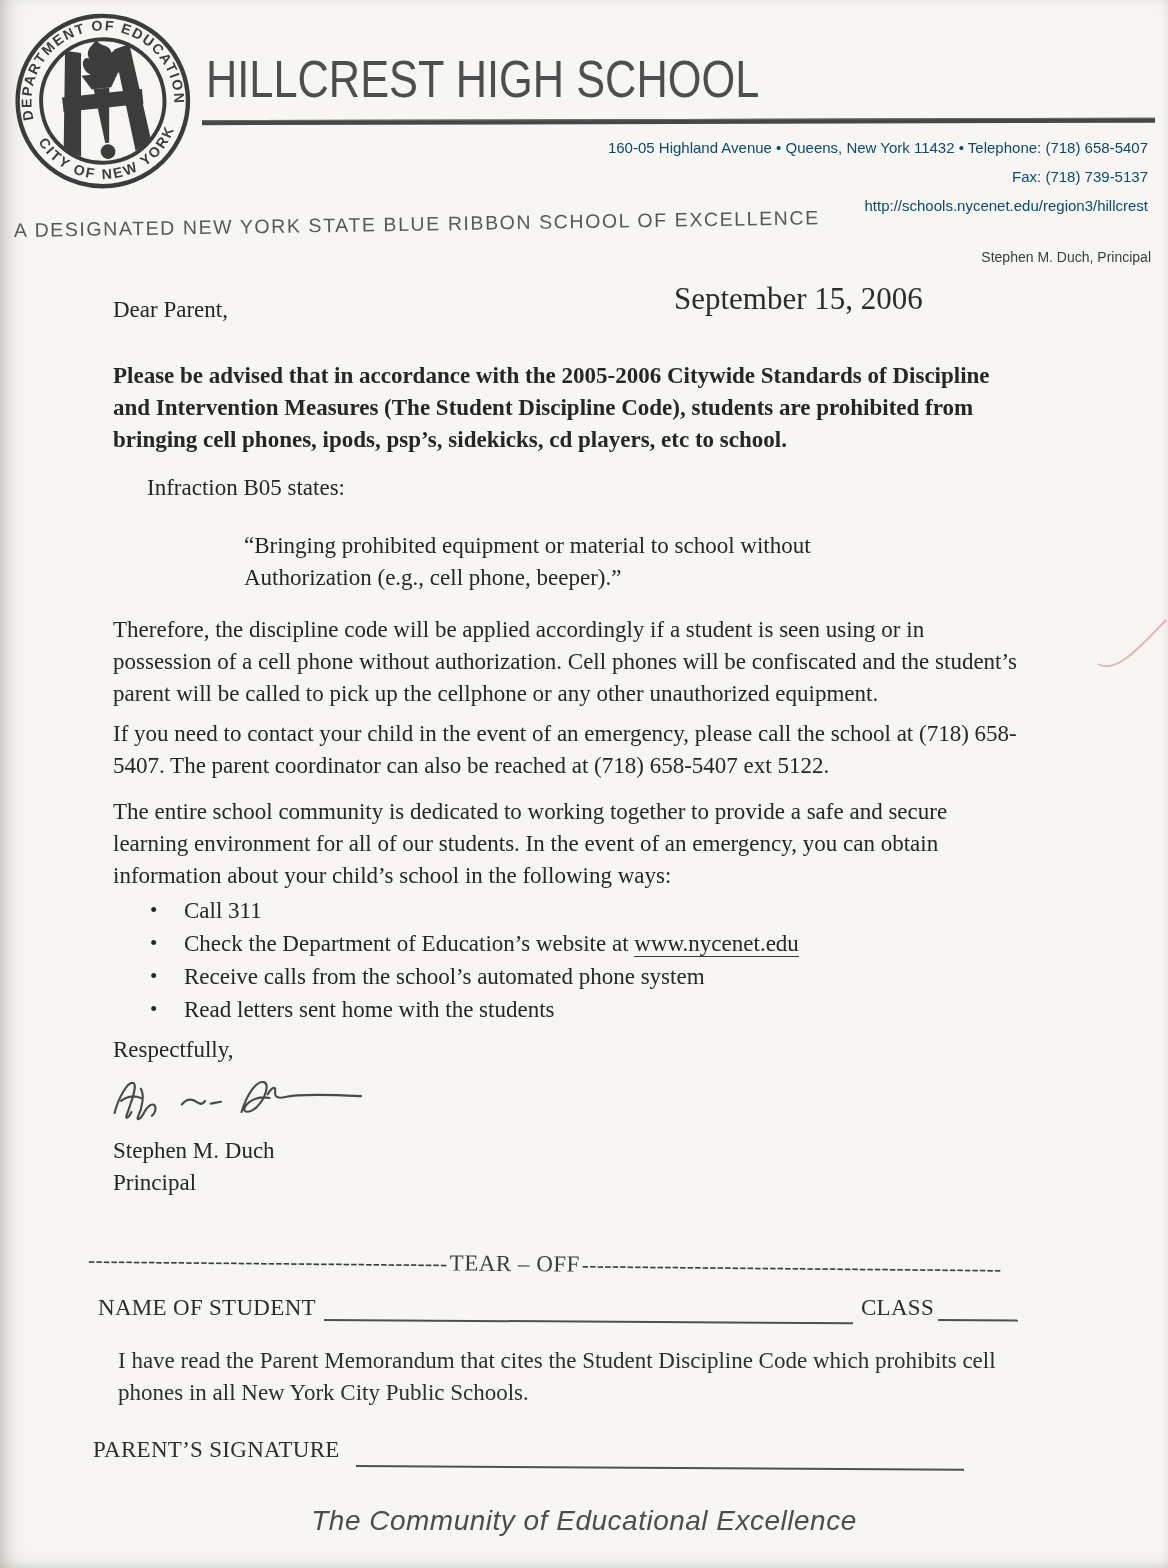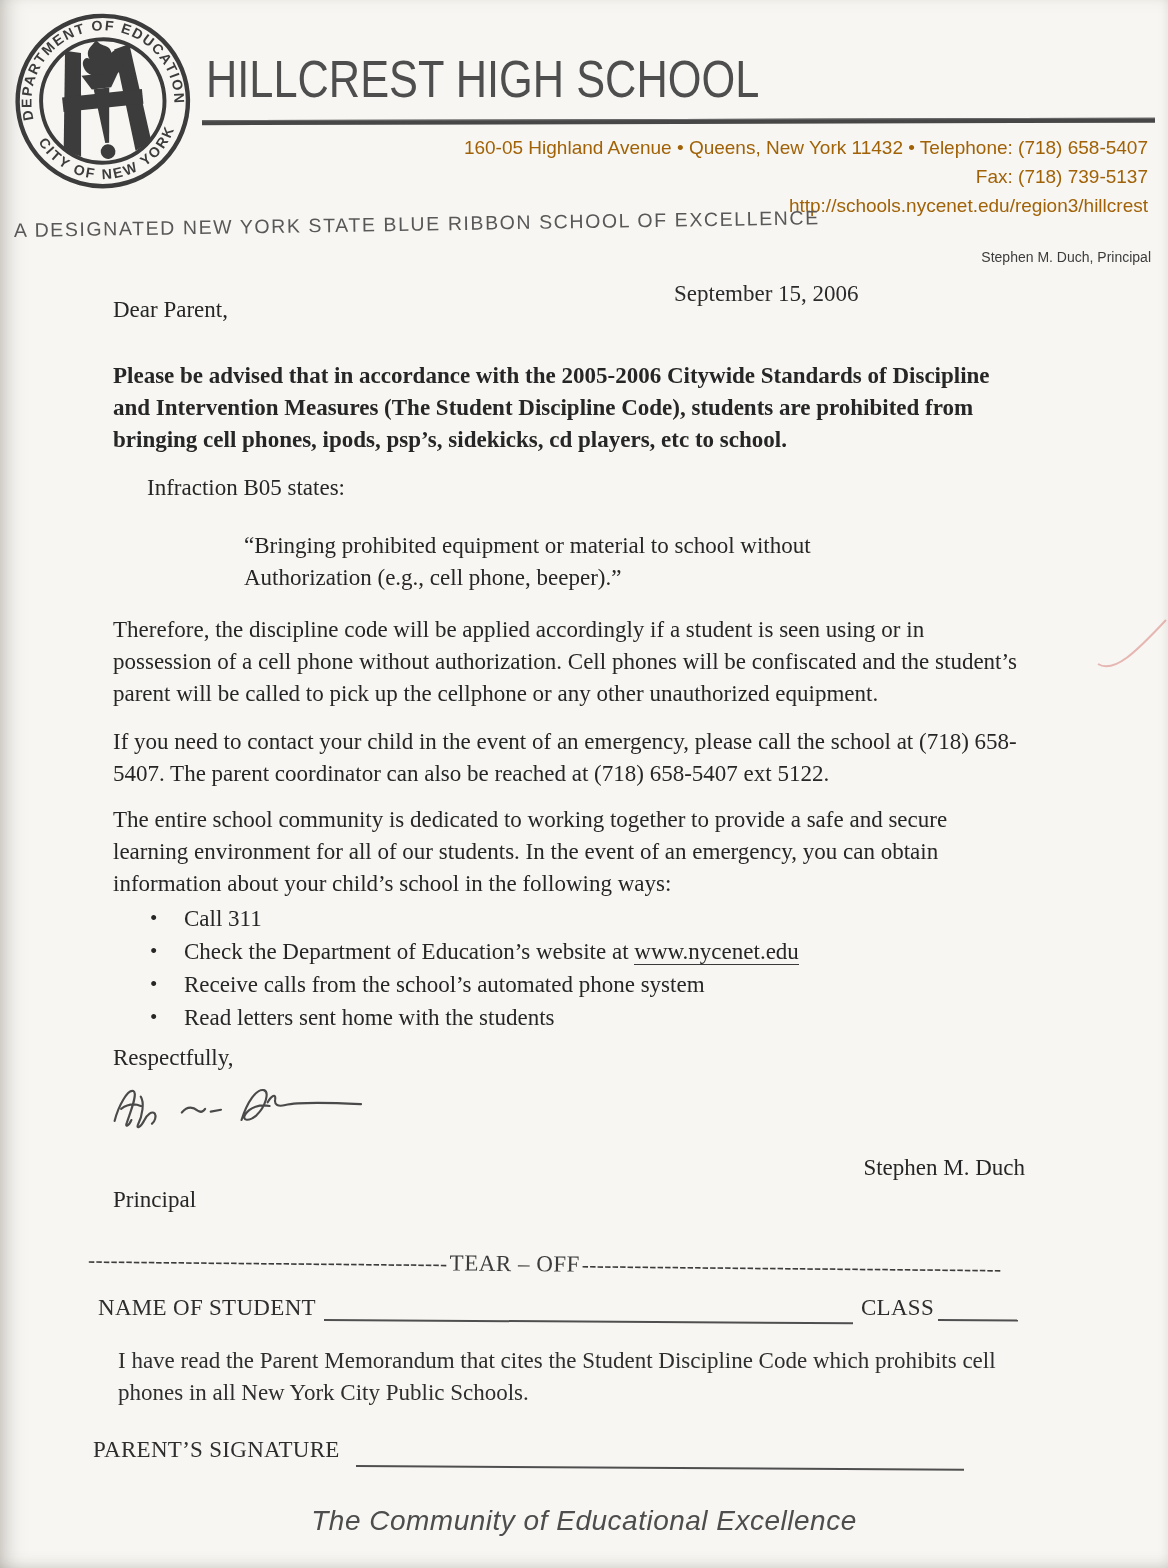--- a/index.html
+++ b/index.html
@@ -26,52 +26,52 @@
     letter-spacing:0px; white-space:nowrap;
     transform:scaleX(.85); transform-origin:left top;
   }
   .title-rule {
     position:absolute; left:202px; top:119px; width:953px; height:4px;
     background:#474747; transform:rotate(-0.15deg);
     border-top:1px solid #6a6a6a;
   }
   .contact-block {
     position:absolute; right:20px; top:133px;
-    text-align:right; font-size:19px; line-height:29px; color:#a16207;
+    text-align:right; font-size:15px; line-height:29px; color:#0c4a6e;
   }
   .contact-block div { white-space:nowrap; }
   .designation {
     position:absolute; left:14px; top:219px;
     font-size:19.5px; letter-spacing:1.6px; color:#585858;
     transform:rotate(-0.9deg); transform-origin:left center; white-space:nowrap;
   }
   .principal-line {
     position:absolute; right:17px; top:249px;
     font-size:14px; color:#3c3c3c; white-space:nowrap;
   }
-  .date-line { position:absolute; left:674px; top:281px; font-size:23px; color:#2b2b2b; }
+  .date-line { position:absolute; left:674px; top:281px; font-size:31px; color:#2b2b2b; }
 
   
   .letter-body {
     position:absolute; left:113px; top:294px; width:912px;
     font-size:23px; line-height:32px; color:#262626;
   }
   .p1 { margin-top:34px; width:900px;font-weight:bold; }
   .infraction { margin-top:16px; margin-left:34px; }
   .quote { margin-top:26px; margin-left:131px; width:690px; }
   .p2 { margin-top:20px; width:912px; }
-  .p3 { margin-top:16px; width:912px; }
+  .p3 { margin-top:8px; width:912px; }
   .p4 { margin-top:14px; width:905px; }
   ul.bullets { margin:2px 0 0 37px; padding:0; list-style:none; }
   ul.bullets li { line-height:33px; padding-left:34px; position:relative; }
   .bullet-dot { position:absolute; left:0; top:0; font-size:21px; }
   .inline-link { border-bottom:1.5px solid #3a3a3a; }
   .closing { margin-top:8px; }
   .signature-svg { display:block; margin:4px 0 0 -14px; }
-  .signer-name { margin-top:18px;text-align:right; }
+  .signer-name { margin-top:9px; }
 
   
   .tearoff { position:absolute; left:88px; top:1247px; width:930px; font-size:23px; color:#2e2e2e; }
   .tear-row {
     display:flex; align-items:center; font-size:21px; letter-spacing:.5px;
     transform:rotate(0.55deg); transform-origin:left center;
     white-space:nowrap; overflow:hidden; color:#3c3c3c;
   }
   .tear-row .dashes { overflow:hidden; flex-shrink:1; }
   .tear-label { padding:0 2px; font-size:23px; flex-shrink:0; }

